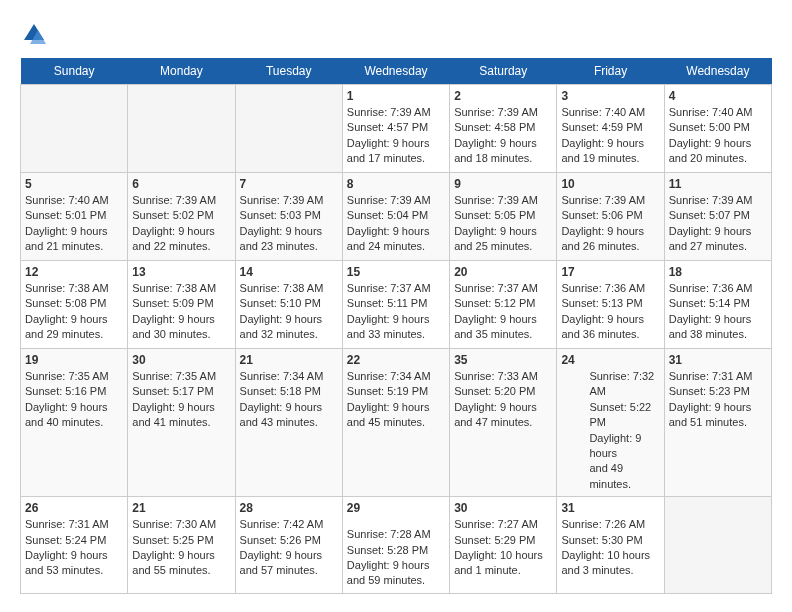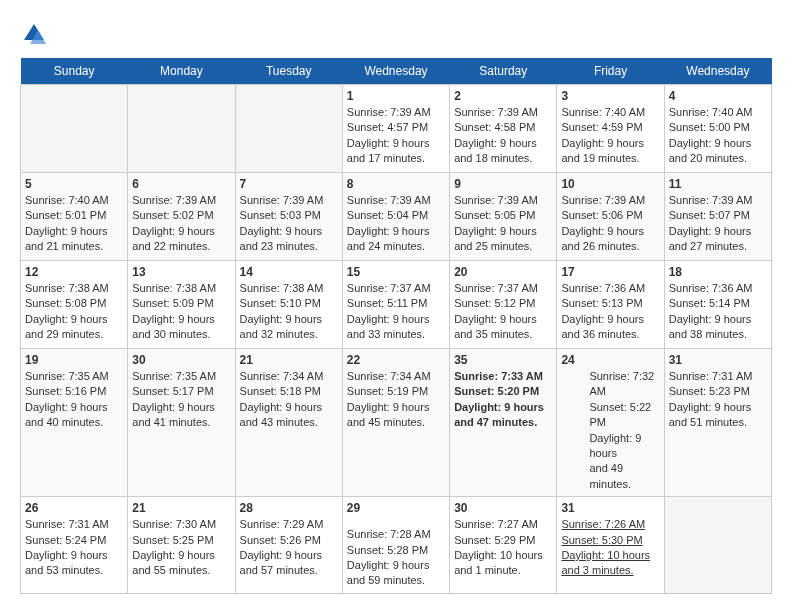--- a/index.html
+++ b/index.html
@@ -281,21 +281,21 @@
         </td>
         <td>
           <div class="day-number">22</div>
           <div class="day-info" style="white-space: pre-line;">Sunrise: 7:34 AM
 Sunset: 5:19 PM
 Daylight: 9 hours
 and 45 minutes.</div>
         </td>
         <td>
           <div class="day-number">35</div>
-          <div class="day-info" style="white-space: pre-line; font-weight: bold;">Sunrise: 7:33 AM
+          <div class="day-info" style="white-space: pre-line;">Sunrise: 7:33 AM
 Sunset: 5:20 PM
 Daylight: 9 hours
 and 47 minutes.</div>
         </td>
         <td>
           <div class="day-number">24</div>
           <div class="day-info" style="white-space: pre-line; margin-left: 28px;">Sunrise: 7:32 AM
 Sunset: 5:22 PM
 Daylight: 9 hours
 and 49 minutes.</div>
@@ -318,42 +318,42 @@
         </td>
         <td>
           <div class="day-number">21</div>
           <div class="day-info" style="white-space: pre-line;">Sunrise: 7:30 AM
 Sunset: 5:25 PM
 Daylight: 9 hours
 and 55 minutes.</div>
         </td>
         <td>
           <div class="day-number">28</div>
-          <div class="day-info" style="white-space: pre-line;">Sunrise: 7:29 AM
+          <div class="day-info" style="white-space: pre-line;">Sunrise: 7:42 AM
 Sunset: 5:26 PM
 Daylight: 9 hours
 and 57 minutes.</div>
         </td>
         <td>
           <div class="day-number">29</div>
           <div class="day-info" style="white-space: pre-line; margin-top: 12px;">Sunrise: 7:28 AM
 Sunset: 5:28 PM
 Daylight: 9 hours
 and 59 minutes.</div>
         </td>
         <td>
           <div class="day-number">30</div>
           <div class="day-info" style="white-space: pre-line;">Sunrise: 7:27 AM
 Sunset: 5:29 PM
 Daylight: 10 hours
 and 1 minute.</div>
         </td>
         <td>
           <div class="day-number">31</div>
-          <div class="day-info" style="white-space: pre-line; text-decoration: underline;">Sunrise: 7:26 AM
+          <div class="day-info" style="white-space: pre-line;">Sunrise: 7:26 AM
 Sunset: 5:30 PM
 Daylight: 10 hours
 and 3 minutes.</div>
         </td>
         <td class="empty"></td>
       </tr>
     </tbody>
 </table>
 
 </body></html>

